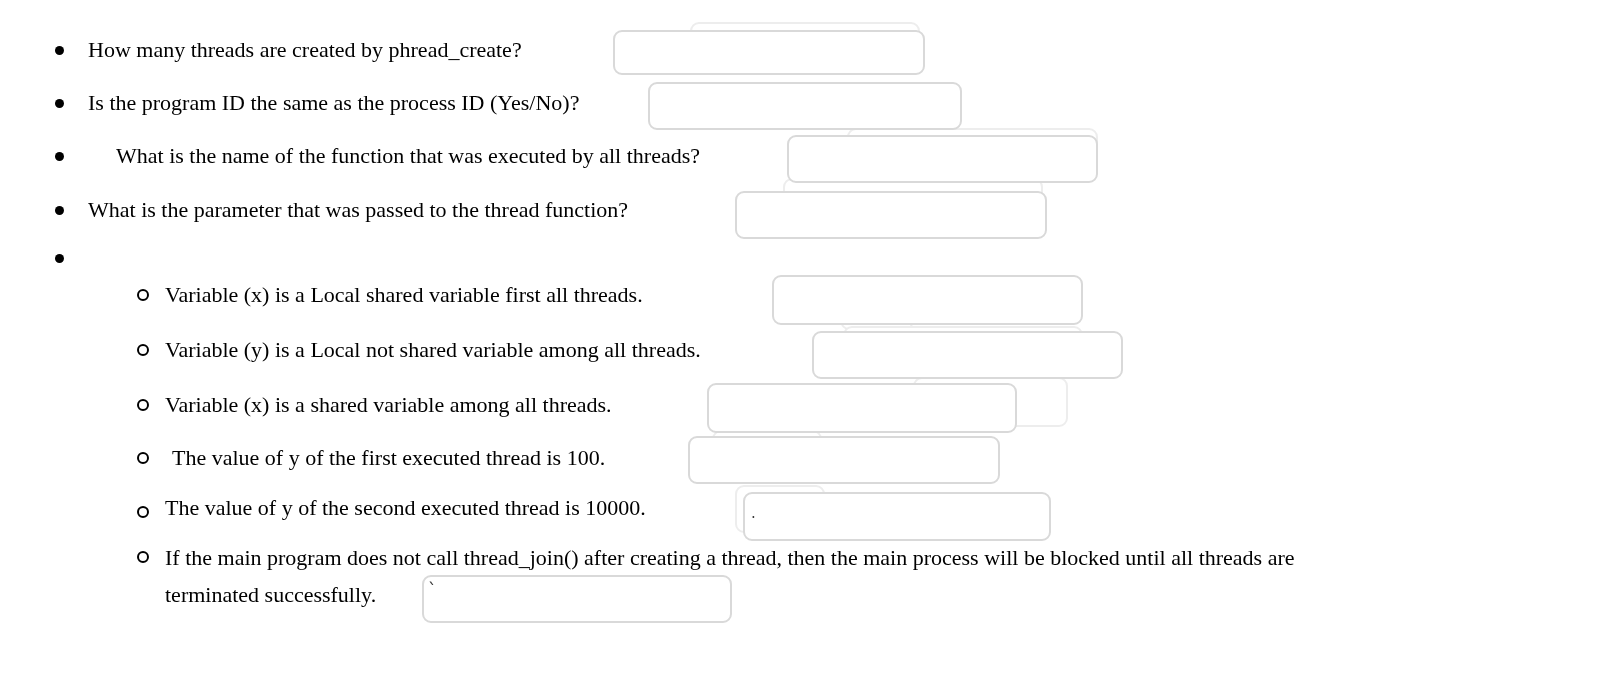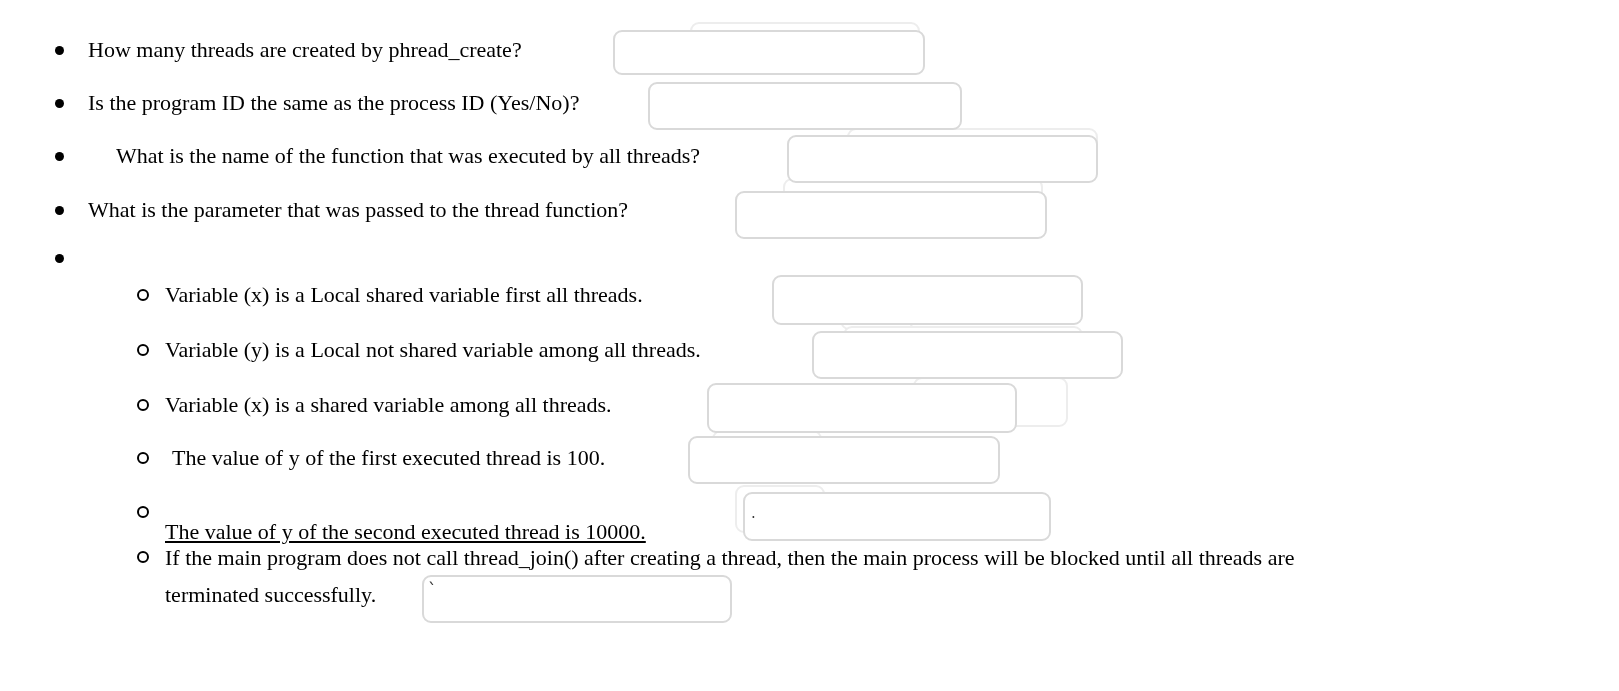--- a/index.html
+++ b/index.html
@@ -117,21 +117,21 @@
 
   <span class="obullet" style="left:137px; top:399px;"></span>
   <span class="qtext" style="left:165px; top:391px;">Variable (x) is a shared variable among all threads.</span>
   <input class="abox" style="left: 707px; top: 383px; width: 310px; height: 50px;" type="text" value="">
 
   <span class="obullet" style="left:137px; top:452px;"></span>
   <span class="qtext" style="left:165px; top:444px;margin-left:7px;">The value of y of the first executed thread is 100.</span>
   <input class="abox" style="left: 688px; top: 436px; width: 312px; height: 48px;" type="text" value="">
 
   <span class="obullet" style="left:137px; top:506px;"></span>
-  <span class="qtext" style="left:165px; top:518px;text-decoration:underline;">The value of y of the second executed thread is 10000.</span>
+  <span class="qtext" style="left:165px; top:494px;">The value of y of the second executed thread is 10000.</span>
   <input class="abox" style="left: 743px; top: 492px; width: 308px; height: 49px;" type="text" value="">
   <span class="stray" style="left:751px; top:506px;">.</span>
 
   <span class="obullet" style="left:137px; top:551px;"></span>
   <span class="qtext wrap2" style="left:165px; top:539px;">If the main program does not call thread_join() after creating a thread, then the main process will be blocked until all threads are
 terminated successfully.</span>
   <input class="abox" style="left: 422px; top: 575px; width: 310px; height: 48px;" type="text" value="">
   <span class="stray" style="left:428px; top:583px; font-size:17px;">`</span>
 
 </div>

